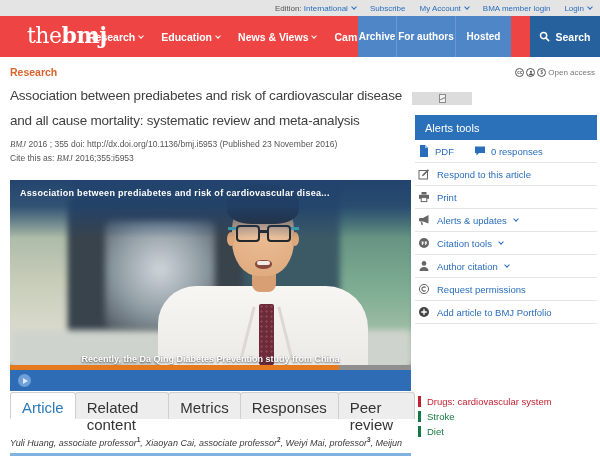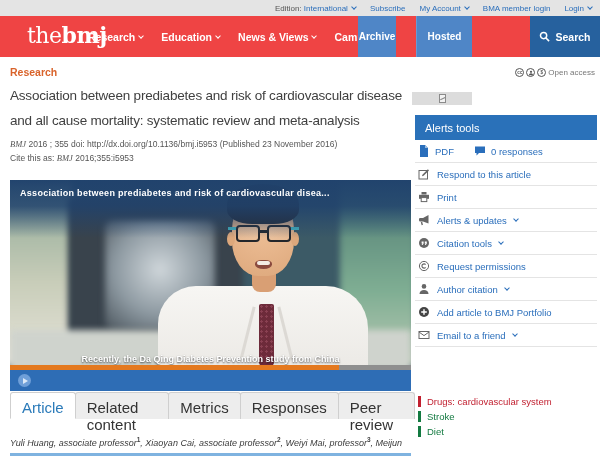--- a/index.html
+++ b/index.html
@@ -17,21 +17,21 @@
   
   .nav{position:absolute;left:0;top:16px;width:600px;height:41px;background:#ef4444;color:#fff;}
   .logo{position:absolute;left:27px;top:6px;font-family:"DejaVu Serif",serif;font-size:22px;color:#fff;letter-spacing:-.5px;}
   .logo b{font-weight:bold;}
   .nav-primary{position:absolute;left:88px;top:0;height:41px;display:flex;align-items:center;gap:18px;font-size:10.5px;font-weight:bold;}
   .nav-item{display:inline-flex;align-items:center;color:#fff;cursor:pointer;}
   .nav-secondary{position:absolute;left:358px;top:0;height:41px;display:flex;}
   .nav-box{height:41px;display:flex;align-items:center;justify-content:center;background:#4f86c7;font-size:10px;font-weight:bold;color:#fff;
     border-left:1px solid #6a9ad2;cursor:pointer;}
   .nav-box:first-child{border-left:none;}
-  .b-archive{width:38px;}.b-forauthors{width:59px;}.b-jobs{width:33px;}.b-hosted{width:56px;margin-left:20px;}
+  .b-archive{width:38px;}.b-forauthors{width:59px;}.b-jobs{width:33px;}.b-hosted{width:56px;}
   .nav-search{position:absolute;left:530px;top:0;width:70px;height:41px;background:#26619e;display:flex;align-items:center;justify-content:center;
     gap:5px;font-size:10.5px;font-weight:bold;color:#fff;cursor:pointer;}
 
   
   .section-label{position:absolute;left:10px;top:66px;font-size:10.5px;font-weight:bold;color:#d9632b;}
   .oa{position:absolute;right:5px;top:68px;display:flex;align-items:center;gap:2px;font-size:8px;color:#777;}
   .oa .circ{width:9px;height:9px;border:1px solid #555;border-radius:50%;display:inline-flex;align-items:center;justify-content:center;
     font-size:4.5px;color:#555;font-weight:bold;}
   .title{position:absolute;left:10px;width:404px;font-size:13.5px;letter-spacing:-.2px;color:#404040;white-space:nowrap;}
   .t1{top:88px;}.t2{top:113px;}
@@ -145,20 +145,21 @@
           <span class="caret"></span>
         </span>
       <span class="nav-item">
           <span>News &amp; Views</span>
           <span class="caret"></span>
         </span>
       <span class="nav-item">Campaigns</span>
     </div>
     <div class="nav-secondary">
       <span class="nav-box b-archive">Archive</span>
+      <span class="nav-box b-forauthors">For authors</span>
       <span class="nav-box b-hosted">Hosted</span>
     </div>
     <div class="nav-search">
       <svg width="11" height="11" viewBox="0 0 12 12">
           <circle cx="5" cy="5" r="3.4" fill="none" stroke="#fff" stroke-width="1.6"></circle>
           <path d="M7.6 7.6L11 11" stroke="#fff" stroke-width="1.8"></path>
         </svg>
       <span>Search</span>
     </div>
   </div>
@@ -303,58 +304,48 @@
               <path d="M3.6 4.5h2v2l-1 1.5h-1l.8-1.5h-.8zM6.8 4.5h2v2l-1 1.5h-1l.8-1.5h-.8z" fill="#fff"></path>
             </svg>
         </span>
         <span>Citation tools</span>
         <span class="tool-caret"></span>
       </div>
 
       <div class="tool-row">
         <span class="ic">
           <svg width="12" height="12" viewBox="0 0 12 12">
+              <circle cx="6" cy="3.4" r="2.3" fill="#666"></circle>
+              <path d="M1.5 11c0-2.6 2-4.1 4.5-4.1S10.5 8.4 10.5 11z" fill="#666"></path>
+            </svg>
+        </span>
+        <span>Author citation</span>
+        <span class="tool-caret"></span>
+      </div>
+
+      <div class="tool-row">
+        <span class="ic">
+          <svg width="12" height="12" viewBox="0 0 12 12">
               <circle cx="6" cy="6" r="4.6" fill="none" stroke="#666"></circle>
               <path d="M7.6 4.6a2.1 2.1 0 1 0 0 2.8" fill="none" stroke="#666" stroke-width="1.1"></path>
             </svg>
         </span>
         <span>Request permissions</span>
       </div>
 
       <div class="tool-row">
         <span class="ic">
           <svg width="12" height="12" viewBox="0 0 12 12">
-              <circle cx="6" cy="3.4" r="2.3" fill="#666"></circle>
-              <path d="M1.5 11c0-2.6 2-4.1 4.5-4.1S10.5 8.4 10.5 11z" fill="#666"></path>
-            </svg>
-        </span>
-        <span>Author citation</span>
-        <span class="tool-caret"></span>
-      </div>
-
-      <div class="tool-row">
-        <span class="ic">
-          <svg width="12" height="12" viewBox="0 0 12 12">
               <circle cx="6" cy="6" r="5" fill="#444"></circle>
               <path d="M6 3.2v5.6M3.2 6h5.6" stroke="#fff" stroke-width="1.4"></path>
             </svg>
         </span>
         <span>Add article to BMJ Portfolio</span>
       </div>
 
-      <div class="tool-row">
-        <span class="ic">
-          <svg width="12" height="12" viewBox="0 0 12 12">
-              <rect x="1" y="2.5" width="10" height="7" fill="none" stroke="#666"></rect>
-              <path d="M1 3l5 3.6L11 3" fill="none" stroke="#666"></path>
-            </svg>
-        </span>
-        <span>Email to a friend</span>
-        <span class="tool-caret"></span>
-      </div>
     </div>
 
     <div class="panel panel-topics">
       <div class="topic-list">
         <div class="topic">
           <span class="bar" style="background: rgb(193, 31, 47);"></span>
           <span style="color: rgb(193, 31, 47);">Drugs: cardiovascular system</span>
         </div>
         <div class="topic">
           <span class="bar" style="background: rgb(19, 122, 65);"></span>

